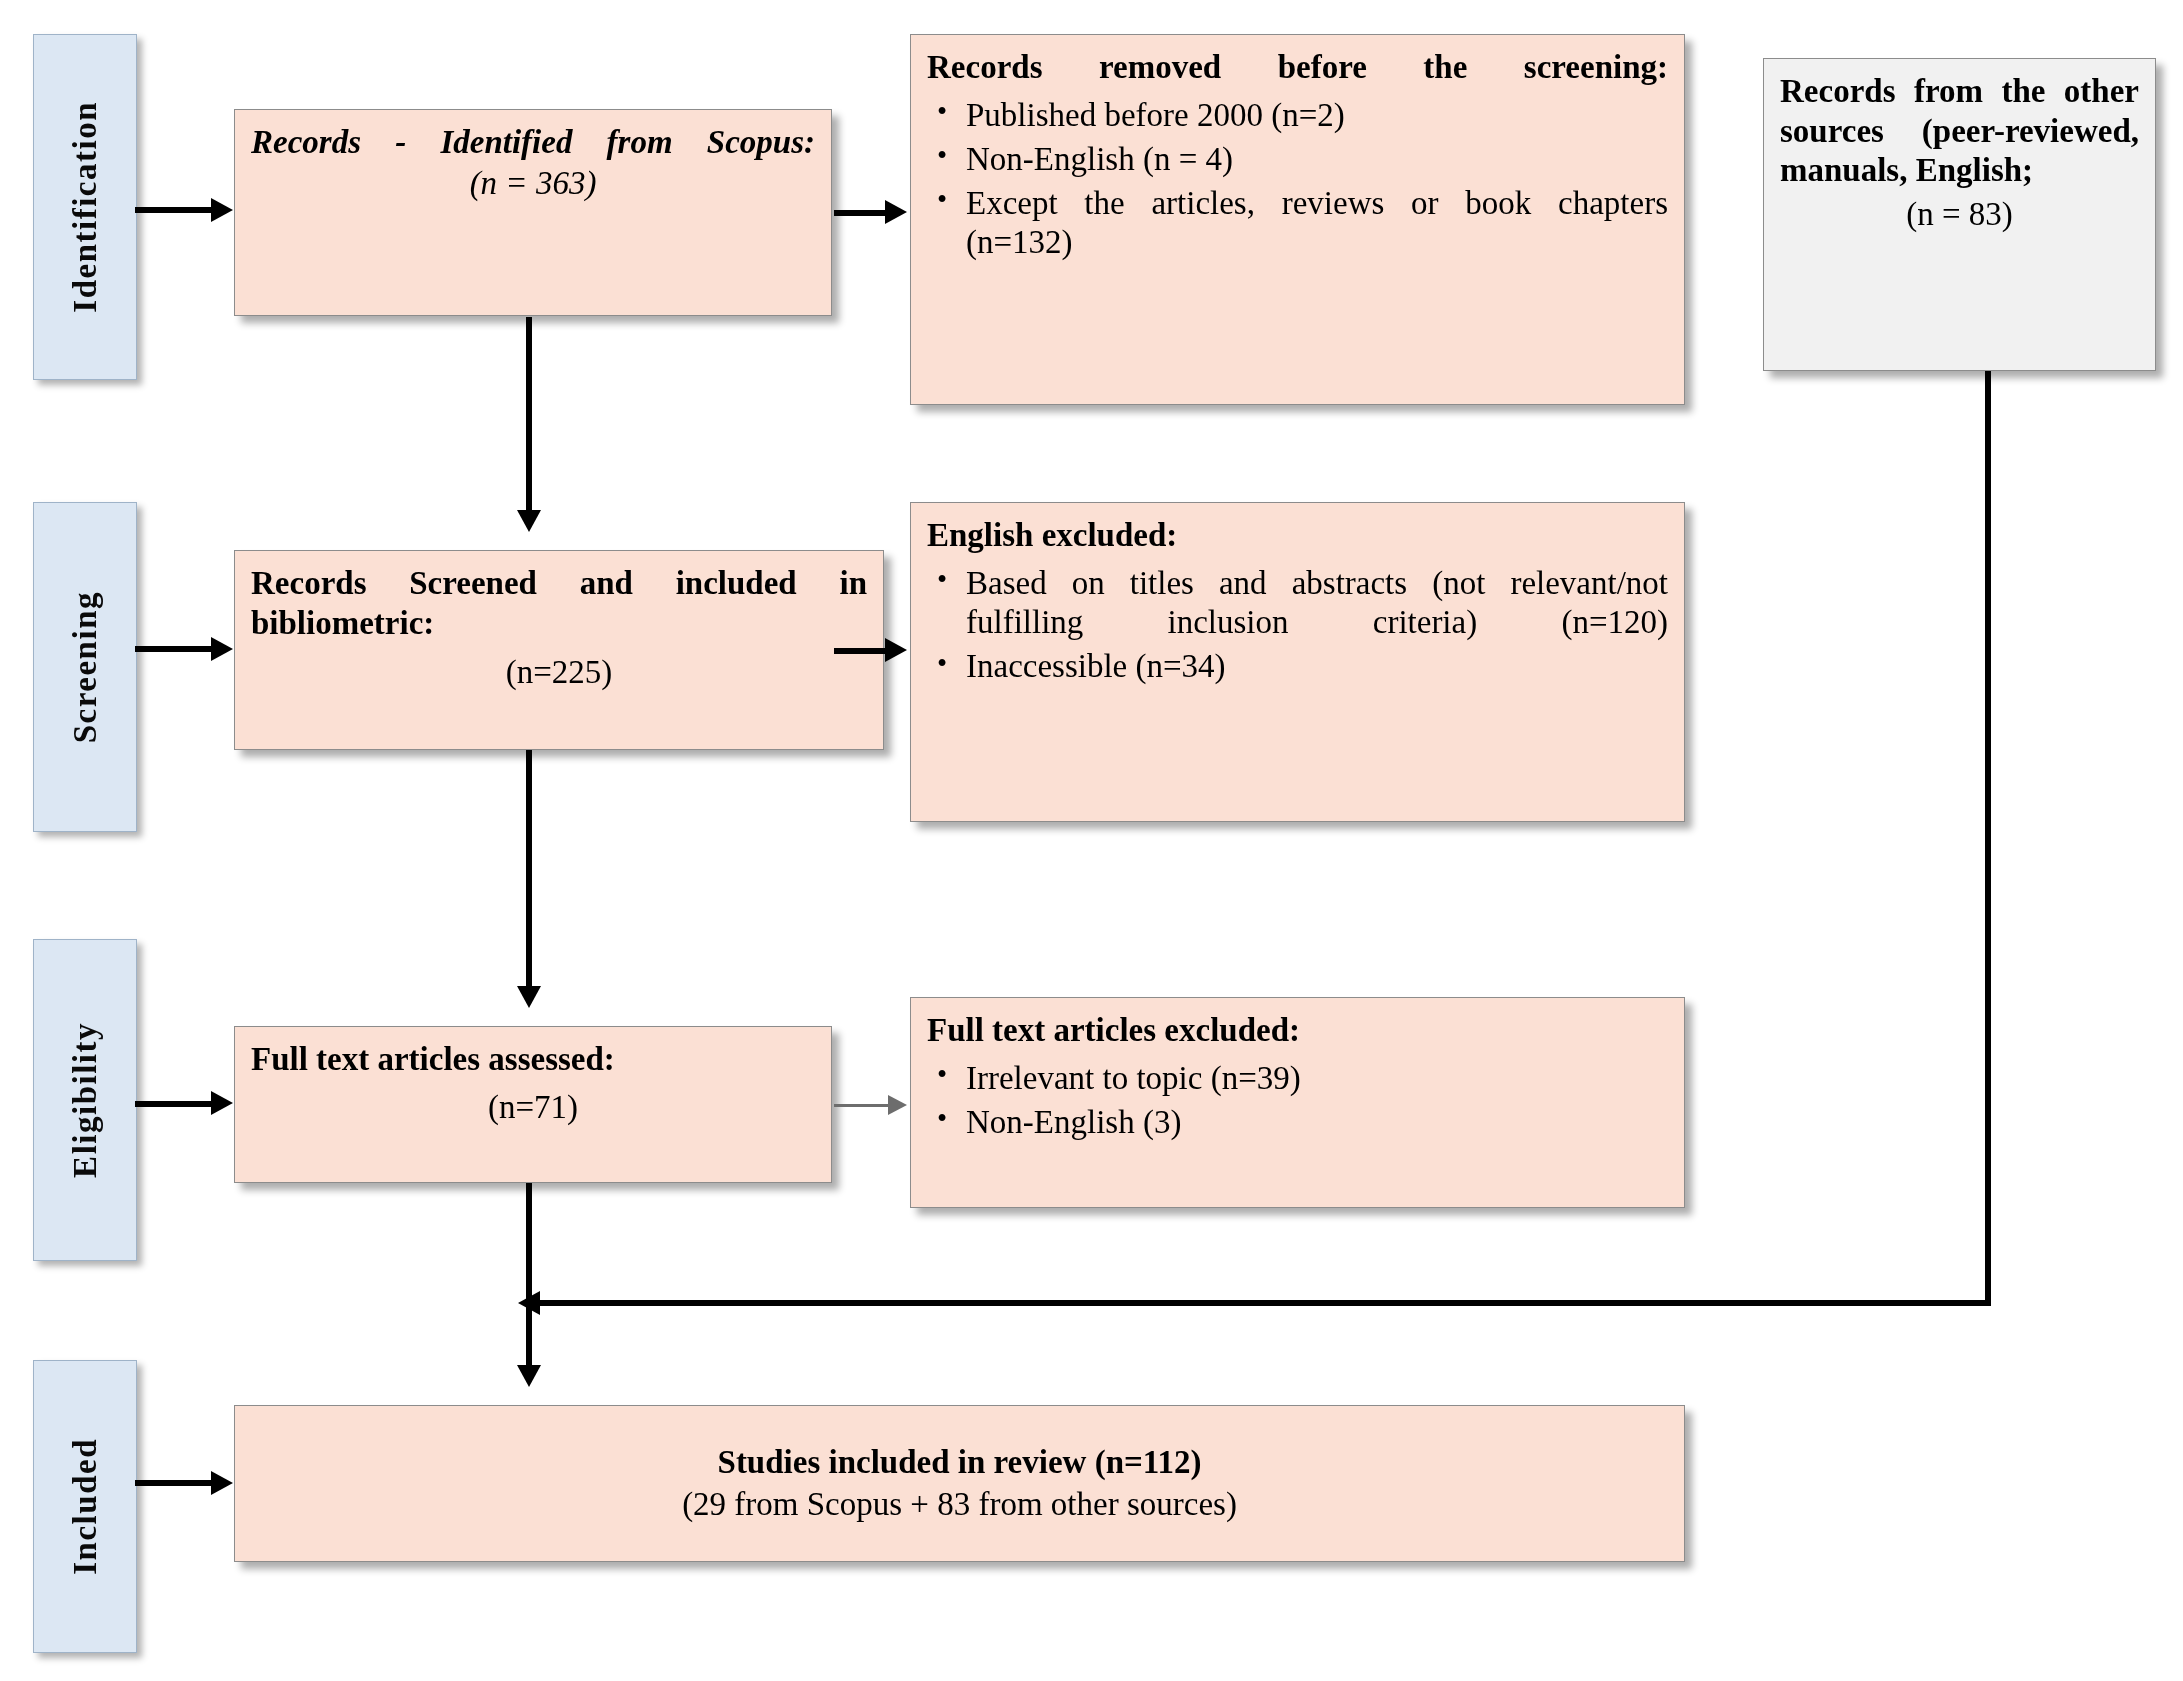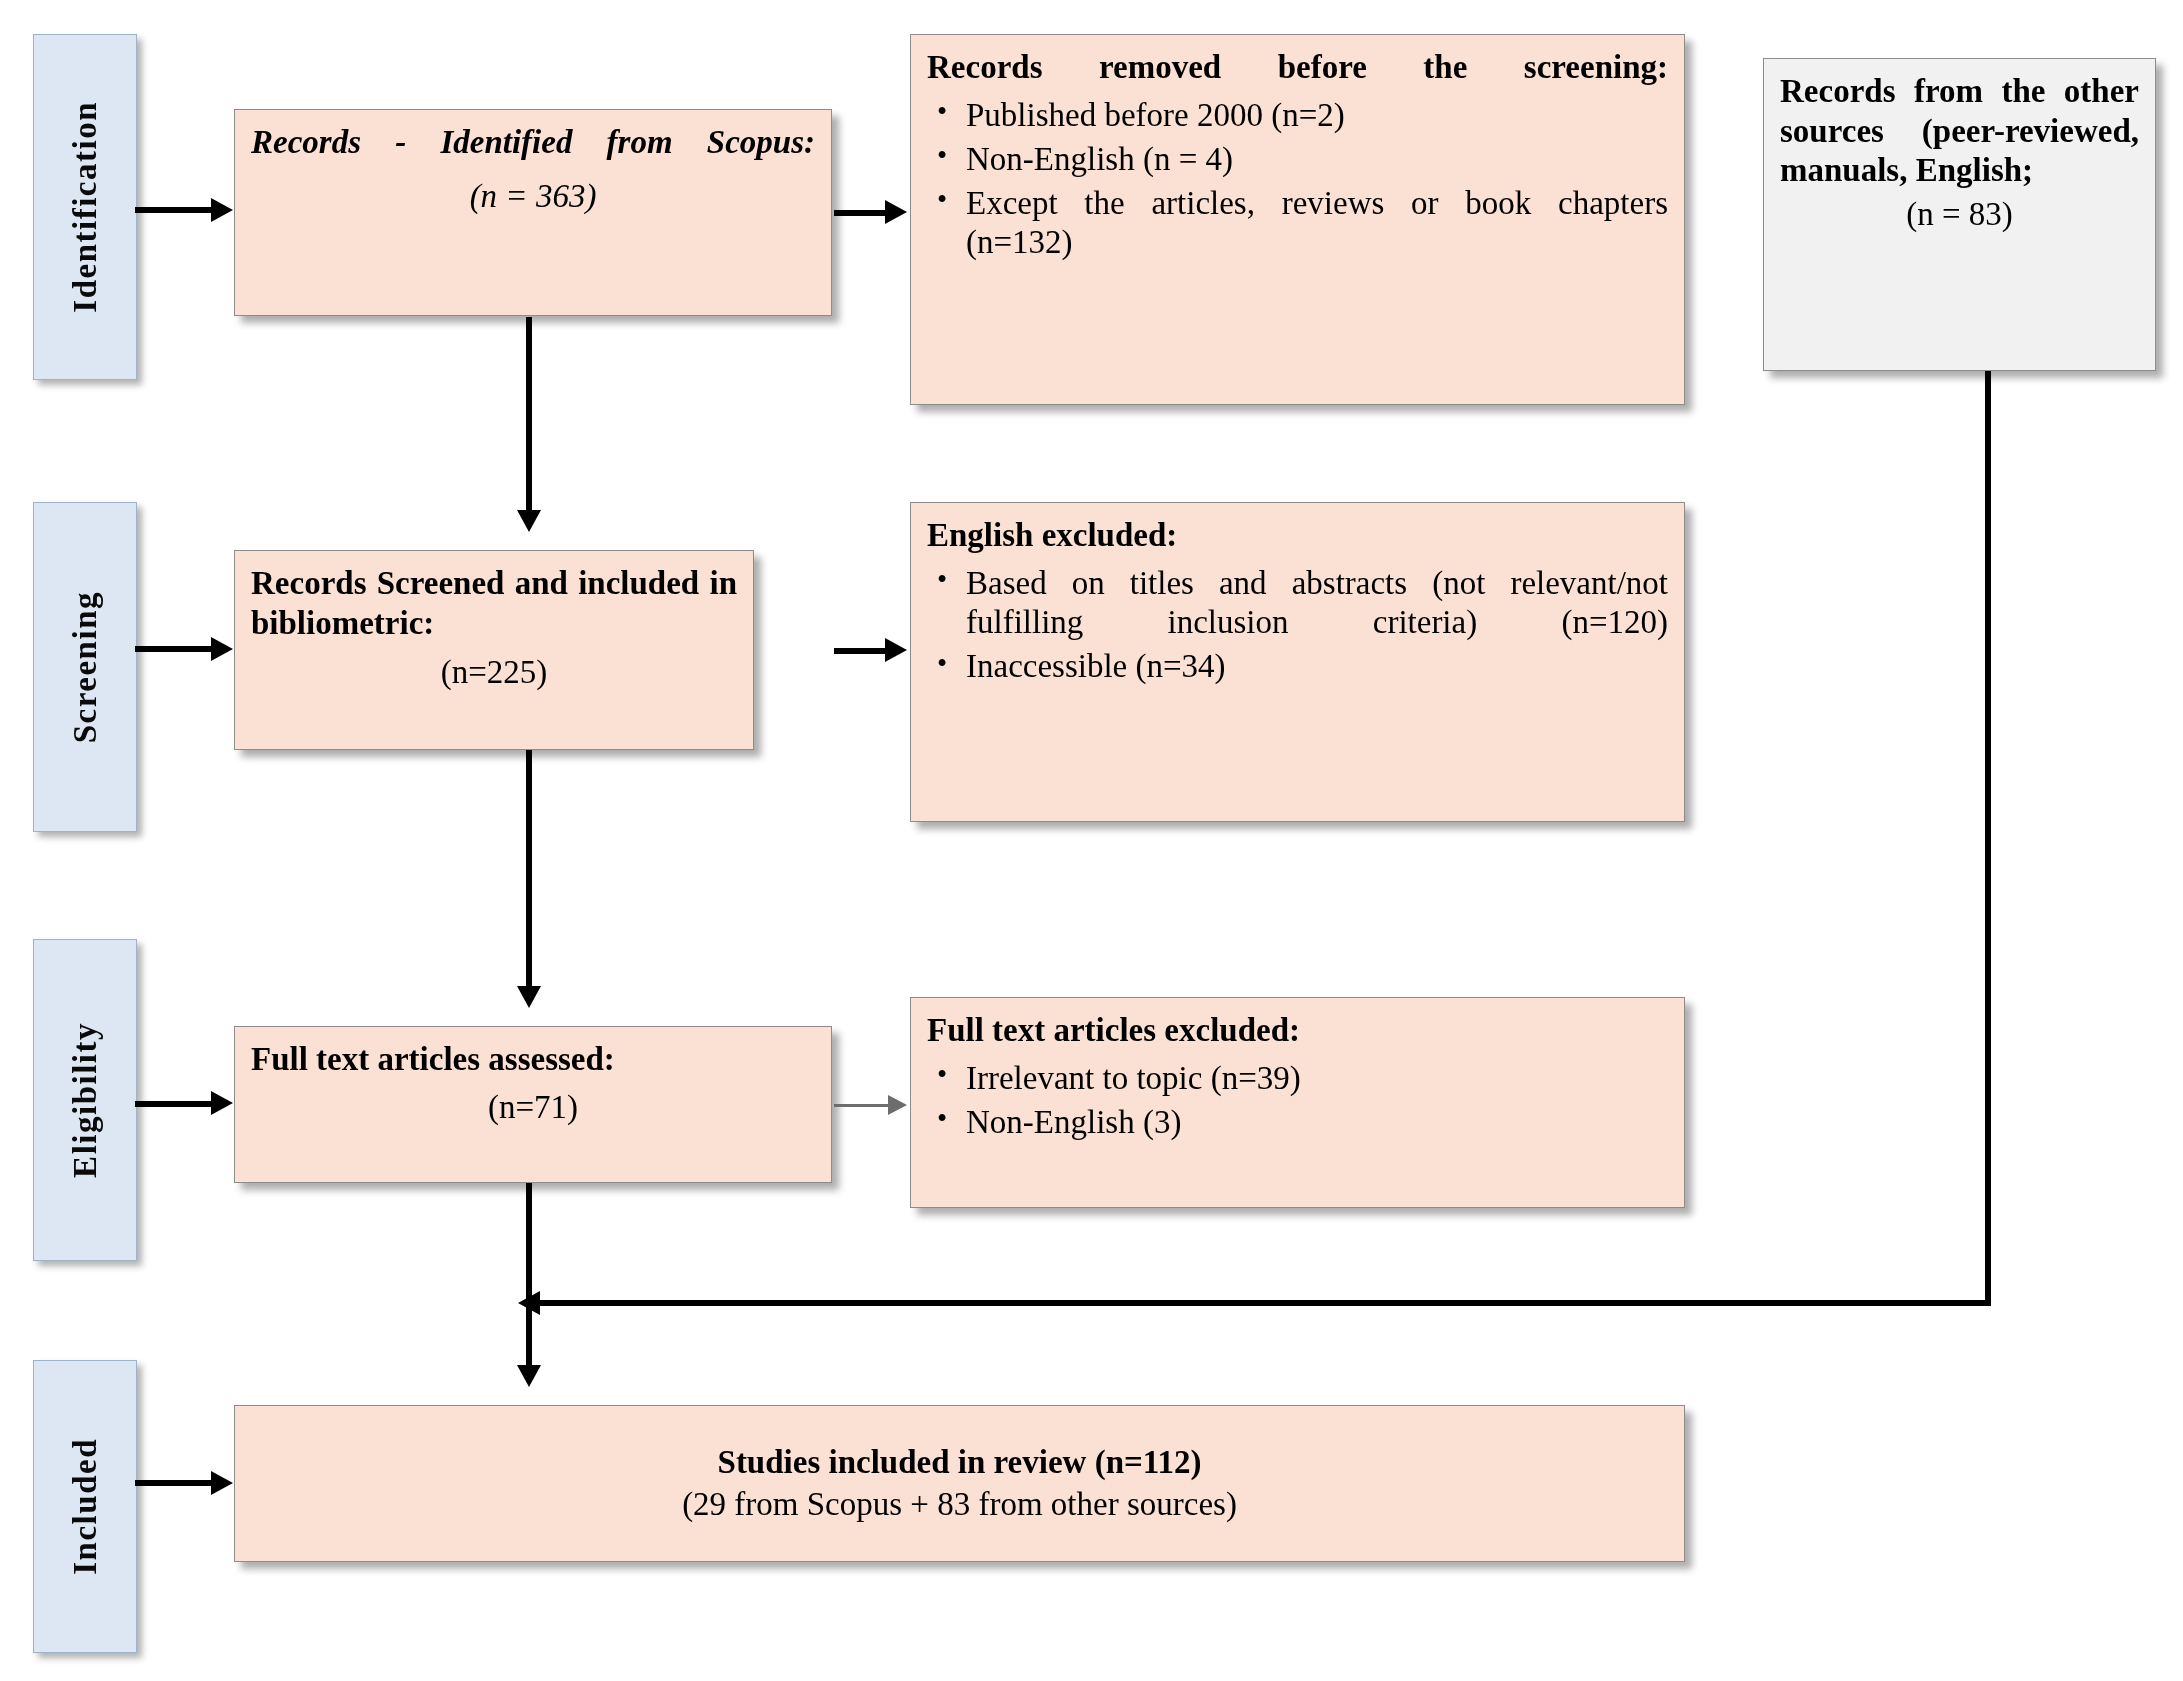--- a/index.html
+++ b/index.html
@@ -152,38 +152,38 @@
   <div class="stage-tab" style="left:33px; top:939px; width:102px; height:320px;">
     <span class="stage-label">Eligibility</span>
   </div>
 
   <div class="stage-tab" style="left:33px; top:1360px; width:102px; height:291px;">
     <span class="stage-label">Included</span>
   </div>
 
   <div class="node" style="left:234px; top:109px; width:598px; height:207px;font-style:italic;">
     <div class="head">Records - Identified from Scopus:</div>
-    <div class="num" style="margin-top:13px;">(n = 363)</div>
+    <div class="num" style="">(n = 363)</div>
   </div>
 
   <div class="node" style="left:910px; top:34px; width:775px; height:371px;">
     <div class="head">Records removed before the screening:</div>
     <ul>
       <li>Published before 2000 (n=2)</li>
       <li>Non-English (n = 4)</li>
       <li class="just-all">Except the articles, reviews or book chapters (n=132)</li>
     </ul>
   </div>
 
   <div class="node grey" style="left:1763px; top:58px; width:393px; height:313px;">
     <div class="head left-last">Records from the other sources (peer-reviewed, manuals, English;</div>
     <div class="num" style="margin-top:2.9px;">(n = 83)</div>
   </div>
 
-  <div class="node" style="left:234px; top:550px; width:520px; height:200px;">
+  <div class="node" style="left:234px; top:550px; width:650px; height:200px;">
     <div class="head">Records Screened and included in bibliometric:</div>
     <div class="num" style="margin-top:8.7px;">(n=225)</div>
   </div>
 
   <div class="node" style="left:910px; top:502px; width:775px; height:320px;">
     <div class="head left-last">English excluded:</div>
     <ul>
       <li class="just-all">Based on titles and abstracts (not relevant/not fulfilling inclusion criteria)  (n=120)</li>
       <li>Inaccessible (n=34)</li>
     </ul>

